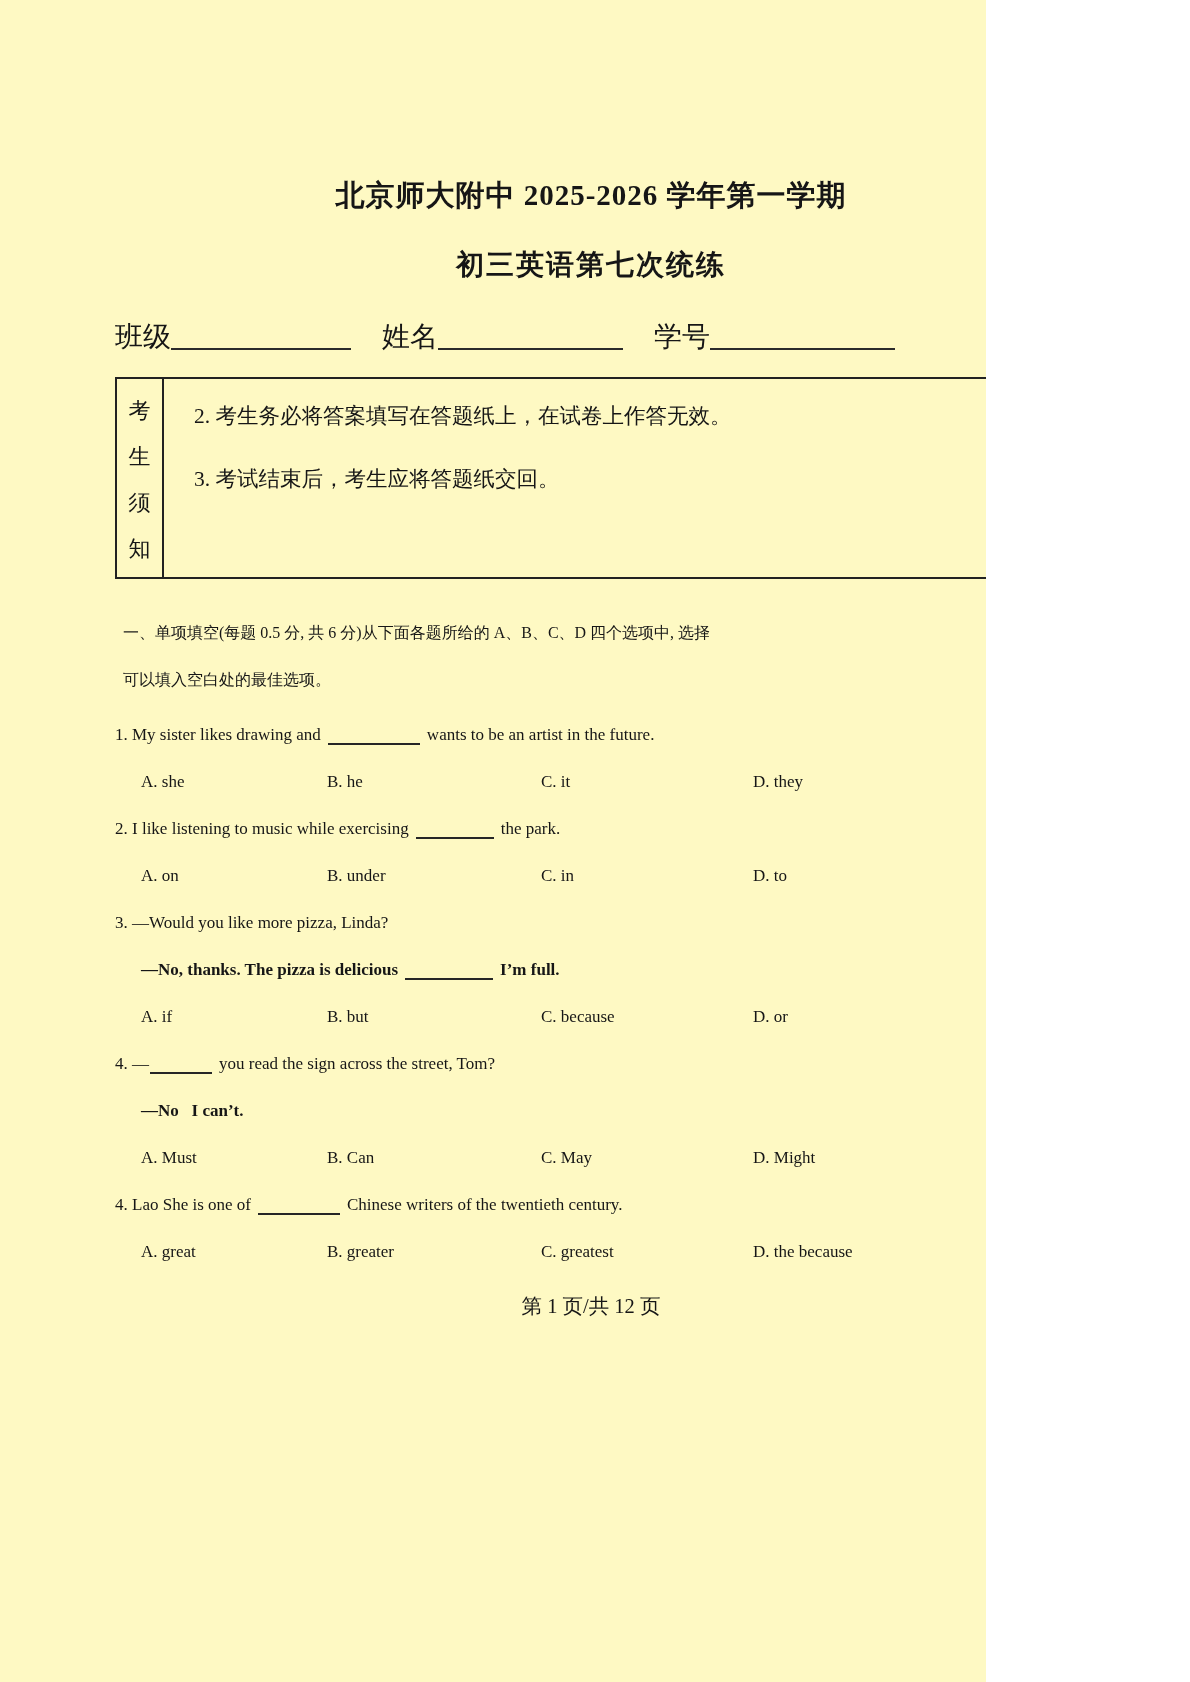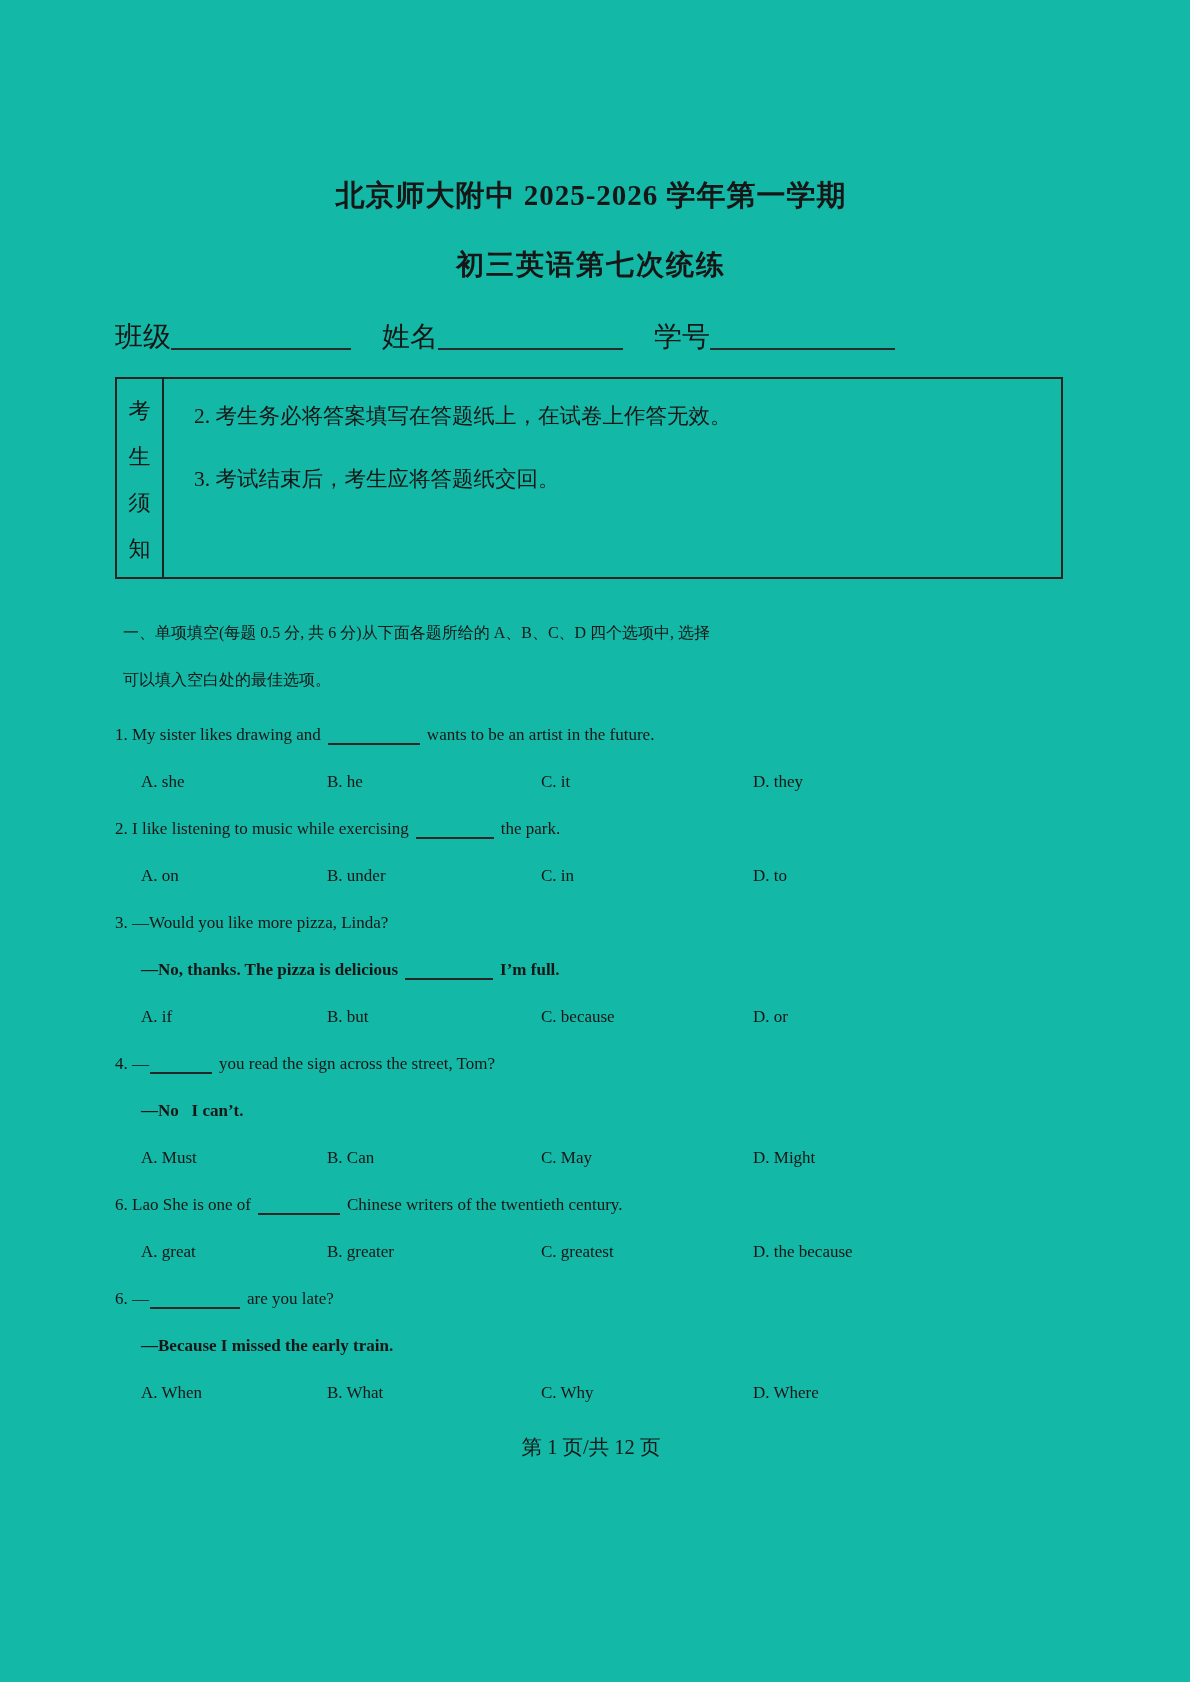--- a/index.html
+++ b/index.html
@@ -1,17 +1,17 @@
 <!DOCTYPE html>
 <html><head>
 <meta charset="utf-8">
 <style>
   html,body{margin:0;padding:0;background:#ffffff;}
   .sheet{
-    width:1190px;height:1682px;background:#14b8a6;color:#161616;
+    width:986px;height:1682px;background:#fef9c3;color:#161616;
     box-sizing:border-box;position:relative;overflow:hidden;
     font-family:"Liberation Serif","DejaVu Serif",serif;
   }
   .content{position:absolute;left:115px;top:0;width:952px;}
   .title{margin:0;padding-top:176px;font-size:29px;font-weight:700;text-align:center;letter-spacing:1px;}
   .subtitle{margin:30px 0 0;font-size:28px;font-weight:700;text-align:center;letter-spacing:2px;}
   .info-row{margin-top:34px;font-size:28px;white-space:nowrap;}
   .info-item{margin-right:24px;}
   .blankline{display:inline-block;height:0;border-bottom:2px solid #2b2b2b;vertical-align:-4px;}
   .bl-180{width:180px;} .bl-185{width:185px;}
@@ -97,36 +97,26 @@
       <p class="stem indent">—No&nbsp;&nbsp;&nbsp;I can’t.</p>
       <div class="opts">
         <span>A. Must</span>
         <span>B. Can</span>
         <span>C. May</span>
         <span>D. Might</span>
       </div>
     </div>
 
     <div class="question">
-      <p class="stem"><span>6. Lao She is one of</span><span class="blank w82"></span><span>Chinese writers of the twentieth century.</span></p>
+      <p class="stem"><span>4. Lao She is one of</span><span class="blank w82"></span><span>Chinese writers of the twentieth century.</span></p>
       <div class="opts">
         <span>A. great</span>
         <span>B. greater</span>
         <span>C. greatest</span>
         <span>D. the because</span>
       </div>
     </div>
 
-    <div class="question">
-      <p class="stem"><span>6. —</span><span class="blank w90 lead"></span><span>are you late?</span></p>
-      <p class="stem indent">—Because I missed the early train.</p>
-      <div class="opts">
-        <span>A. When</span>
-        <span>B. What</span>
-        <span>C. Why</span>
-        <span>D. Where</span>
-      </div>
-    </div>
 
     <p class="footer">第 1 页/共 12 页</p>
 
   </div>
 </div>
 
 </body></html>

